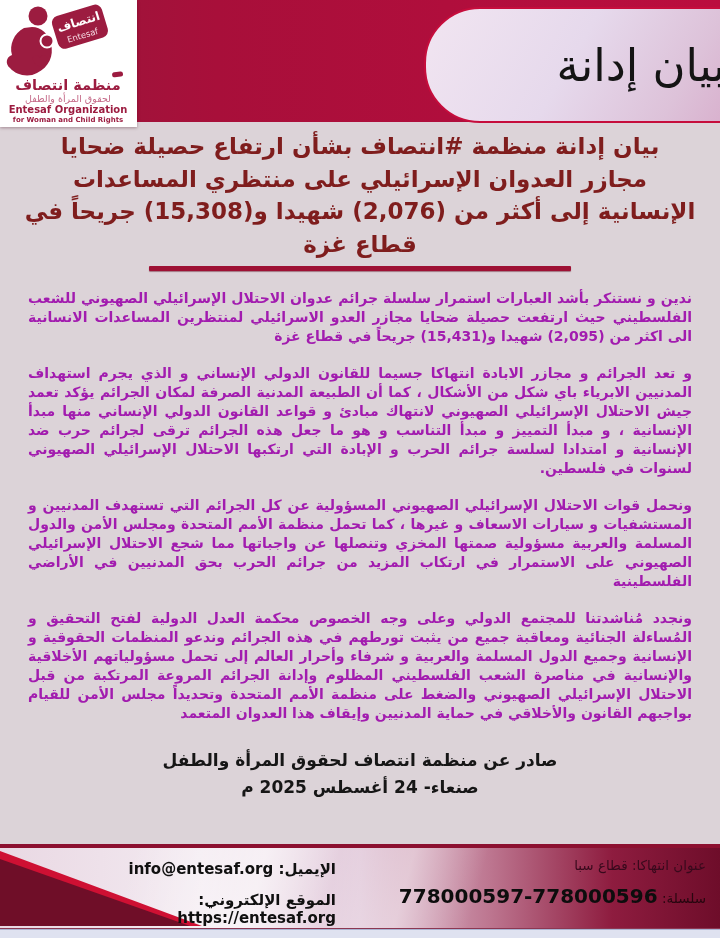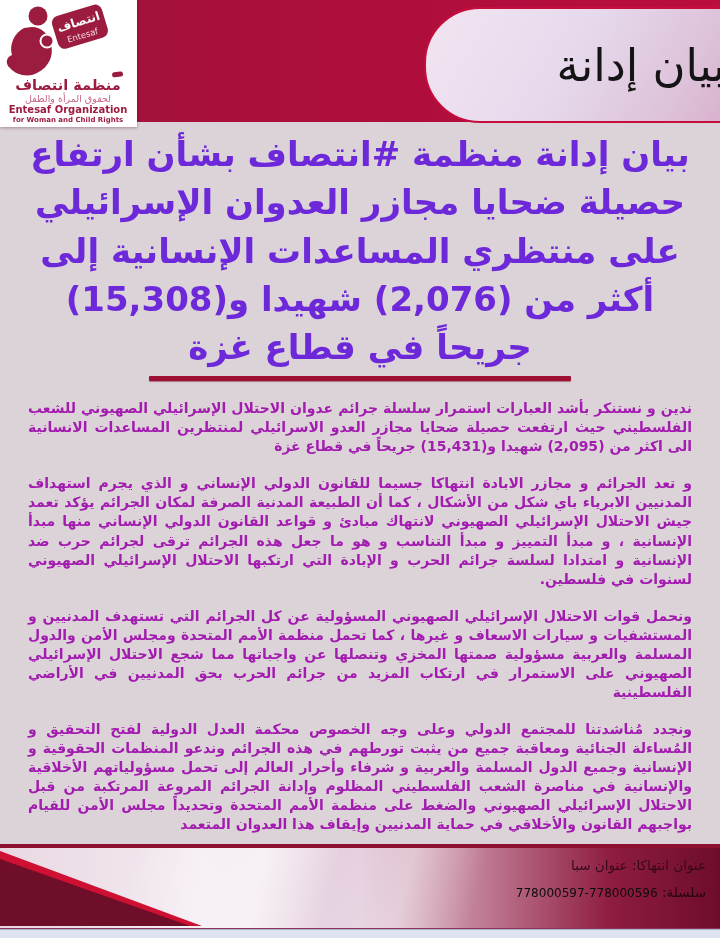--- a/index.html
+++ b/index.html
@@ -23,21 +23,21 @@
     display:flex; align-items:center; justify-content:center;
   }
   .banner-title{
     direction:rtl; font-size:45px; color:#141414; letter-spacing:0;
     padding-left:78px; line-height:1;
   }
 
   
   .title-wrap{margin:8px 24px 0; direction:rtl; text-align:center;}
   .statement-title{
-    font-size:34px; font-weight:bold; line-height:1.42; color:#6d28d9; margin:0;
+    font-size:23px; font-weight:bold; line-height:1.42; color:#7f1d1d; margin:0;
   }
   .title-underline{
     width:422px; height:5px; margin:5px auto 0; background:#9e1134;
     border-radius:1px; box-shadow:0 1px 1px rgba(90,0,25,.45);
   }
 
   
   .body-text{padding:0 28px; direction:rtl;}
   .para{
     margin:18px 0 0; font-size:14px; font-weight:bold; line-height:1.36;
@@ -62,21 +62,21 @@
   .tri-bright{position:absolute; left:0; top:3px; width:202px; height:75px;
     background:#ce1033; clip-path:polygon(0 0,100% 100%,0 100%);}
   .tri-dark{position:absolute; left:0; top:11px; width:190px; height:67px;
     background:#6f0e28; clip-path:polygon(0 0,100% 100%,0 100%);}
   .footer-right{
     position:absolute; right:14px; top:9px; z-index:4;
     direction:rtl; text-align:right; color:#31081a;
   }
   .addr-line{font-size:13.5px; margin-bottom:11px; color:#38091c;}
   .phone-line{font-size:13.5px; color:#27060f;}
-  .phone-value{font-size:12px; font-weight:normal; color:#0d0d0d;}
+  .phone-value{font-size:20px; font-weight:bold; color:#0d0d0d;}
   .footer-left{
     position:absolute; left:36px; top:12px; width:300px; z-index:4;
     direction:rtl; text-align:right; color:#101010;
   }
   .email-line{font-size:15px; font-weight:bold; margin-bottom:13px;}
   .site-line{font-size:15px; font-weight:bold;}
   .ltr{direction:ltr; unicode-bidi:isolate;}
 
   .bottom-strip{
     position:absolute; left:0; right:0; bottom:0; height:8px;
@@ -138,26 +138,34 @@
     </div>
   </div>
 
   <div class="footer">
     <div class="tri-bright"></div>
     <div class="tri-dark"></div>
 
     <div class="footer-right">
       <div class="addr-line">
         <span>عنوان انتهاكا:</span>
-        <span>عنوان سبا</span>
+        <span>قطاع سبا</span>
       </div>
       <div class="phone-line">
         <span>سلسلة:</span>
         <span class="phone-value ltr">778000597-778000596</span>
       </div>
     </div>
 
     <div class="footer-left">
+      <div class="email-line">
+        <span>الإيميل:</span>
+        <span class="ltr">info@entesaf.org</span>
+      </div>
+      <div class="site-line">
+        <span>الموقع الإلكتروني:</span>
+        <span class="ltr">https://entesaf.org</span>
+      </div>
     </div>
   </div>
 
   <div class="bottom-strip"></div>
 </div>
 
 </body></html>

